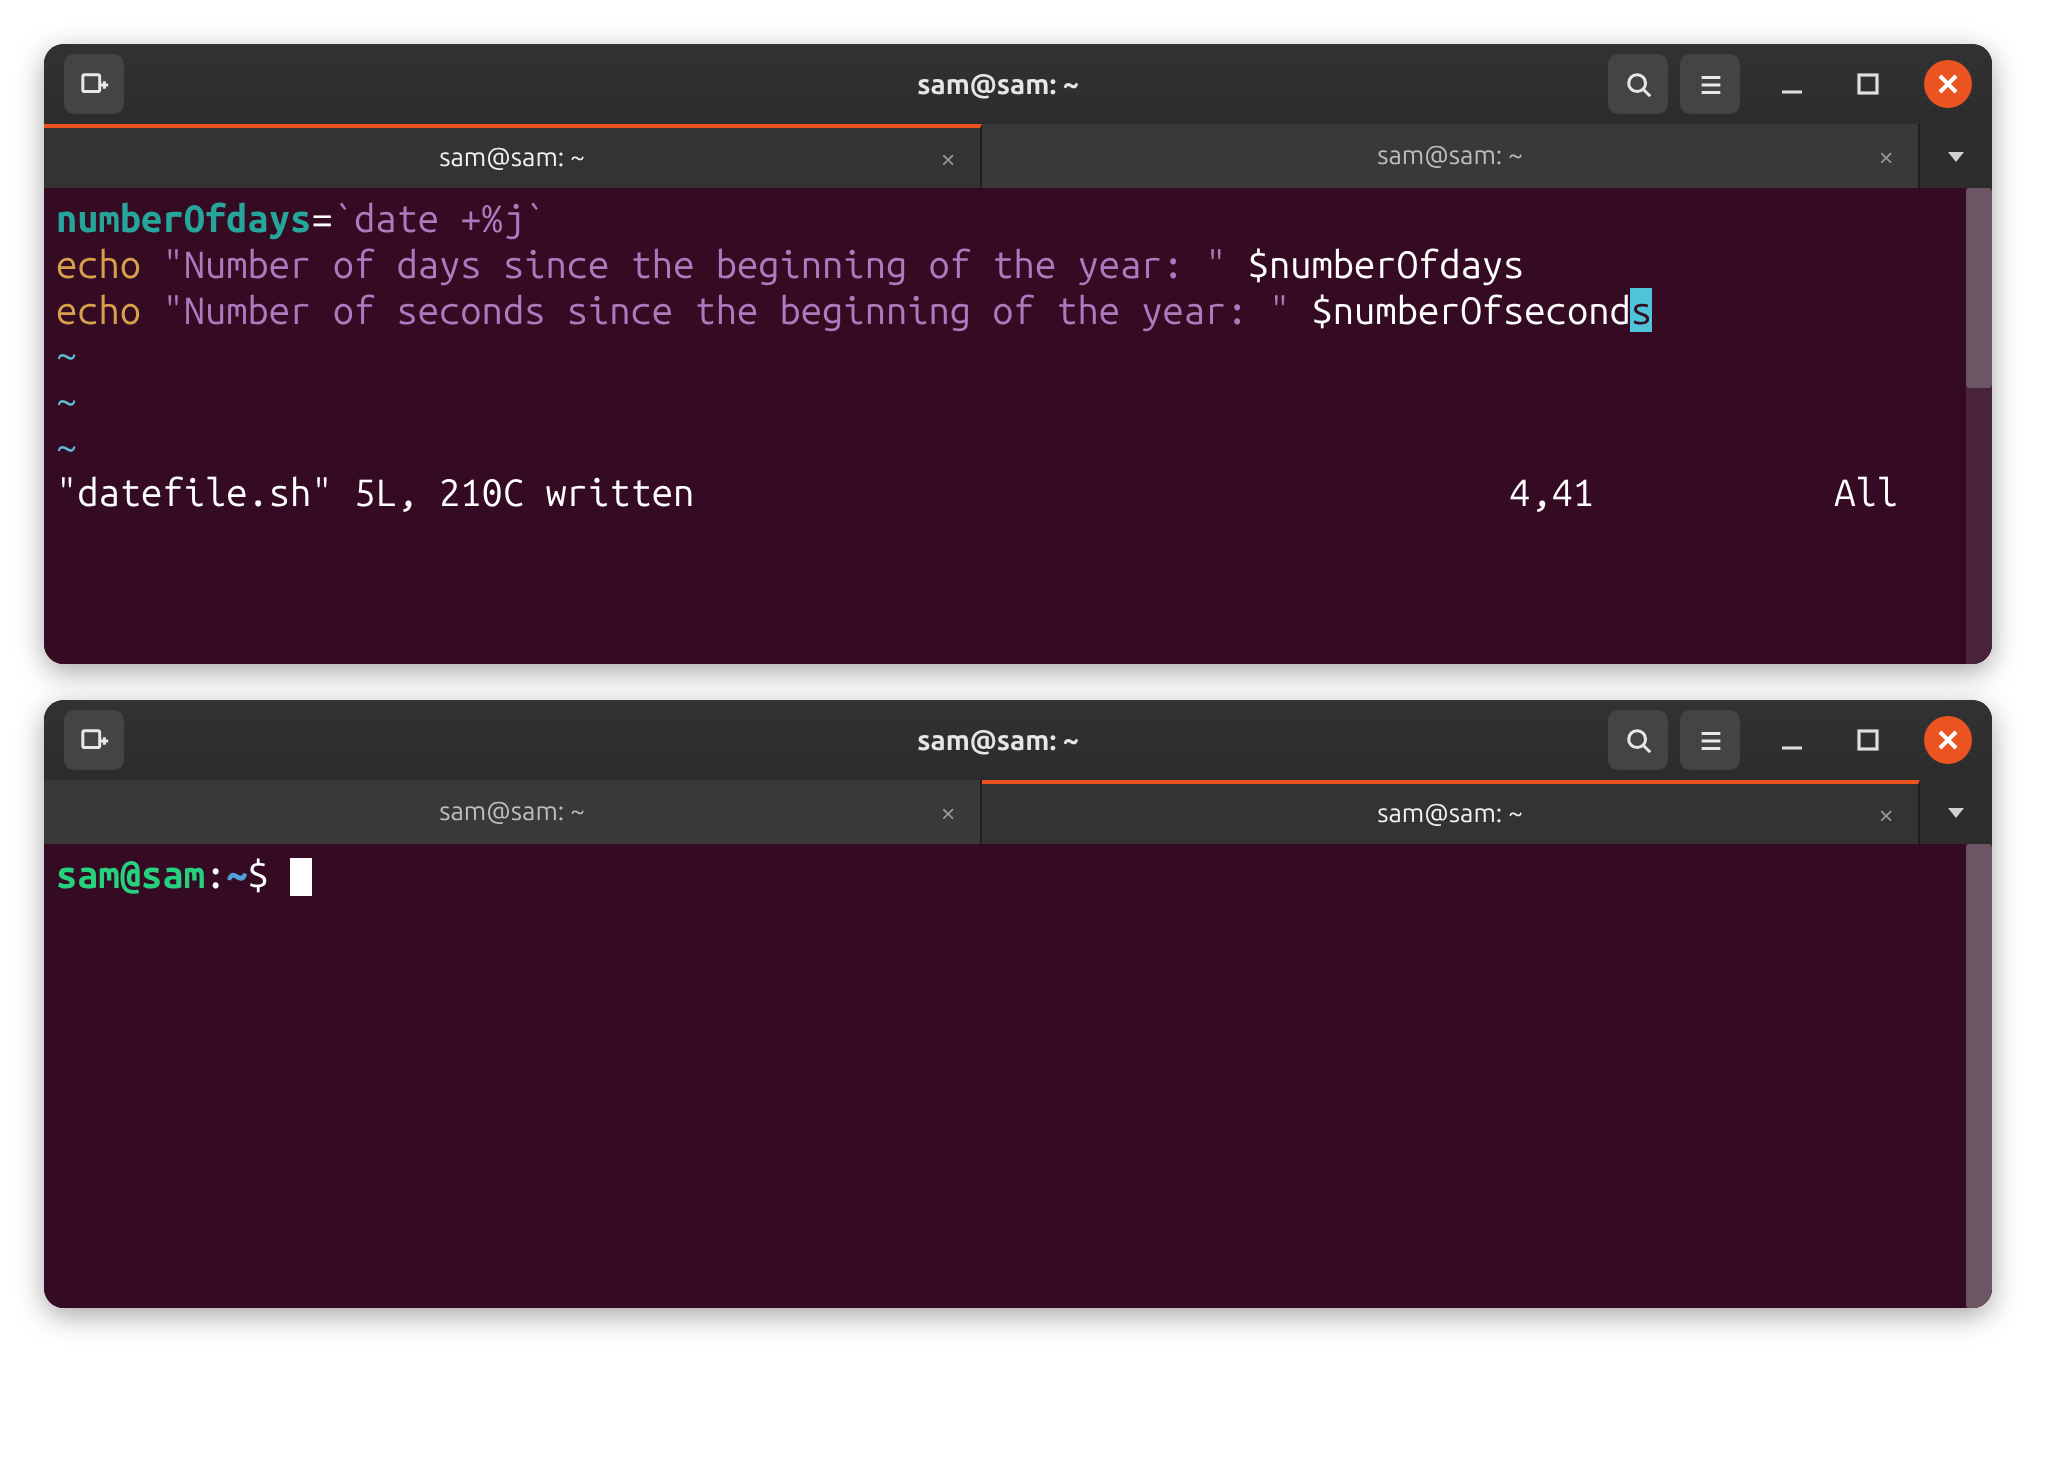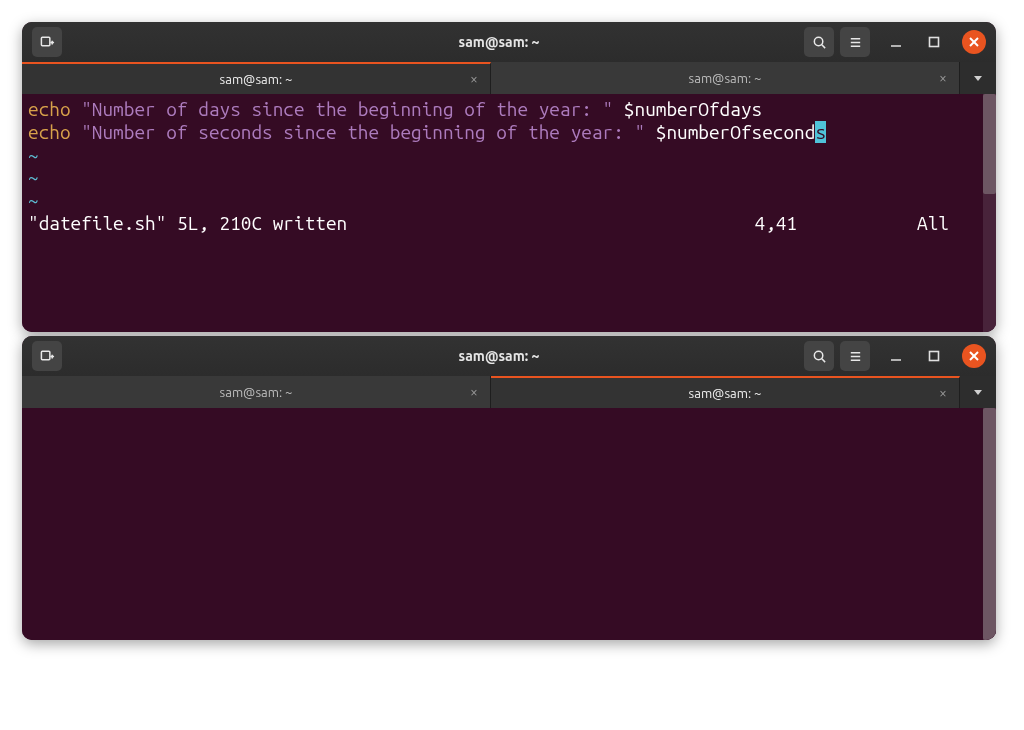--- a/index.html
+++ b/index.html
@@ -20,21 +20,21 @@
     --white:#ffffff;
   }
   *{box-sizing:border-box;}
   body{
     margin:0;
     padding:22px;
     background:#ffffff;
     font-family:"Ubuntu Mono","DejaVu Sans Mono","Liberation Mono",monospace;
     font-size:14px;
   }
-  .stack{display:flex;flex-direction:column;gap:4px;}
+  .stack{display:flex;flex-direction:column;gap:18px;}
   .window{
     width:974px;
     border-radius:10px;
     overflow:hidden;
     box-shadow:0 4px 14px rgba(0,0,0,0.35);
     background:var(--term-bg);
   }
   
   .titlebar{
     height:40px;
@@ -168,20 +168,21 @@
       </div>
       <div class="tab-add">
         <svg width="10" height="10" viewBox="0 0 10 10">
             <polygon points="1,3 9,3 5,8" fill="#d0d0d0" stroke="none"></polygon>
           </svg>
       </div>
     </div>
 
     <div class="termbody" style="min-height:238px;">
       <div class="scrollbar-thumb"></div>
+      <div class="line"><span class="teal" style="font-weight:bold">numberOfdays</span><span class="white">=</span><span class="magenta">`date +%j`</span></div>
       <div class="line"><span class="orange">echo </span><span class="magenta">"Number of days since the beginning of the year: " </span><span class="cyan">$numberOfdays</span></div>
       <div class="line"><span class="orange">echo </span><span class="magenta">"Number of seconds since the beginning of the year: " </span><span class="cyan">$numberOfsecond</span><span class="cursor-block">s</span></div>
       <div class="line"><span class="tilde">~</span></div>
       <div class="line"><span class="tilde">~</span></div>
       <div class="line"><span class="tilde">~</span></div>
       <div class="vim-status">
         <span class="lcol">"datefile.sh" 5L, 210C written</span>
         <span class="mcol">4,41</span>
         <span class="rcol">All</span>
       </div>
@@ -242,16 +243,17 @@
         <span class="tab-x">×</span>
       </div>
       <div class="tab-add">
         <svg width="10" height="10" viewBox="0 0 10 10">
             <polygon points="1,3 9,3 5,8" fill="#d0d0d0" stroke="none"></polygon>
           </svg>
       </div>
     </div>
     <div class="termbody" style="min-height:232px;">
       <div class="scrollbar-thumb" style="height:100%;"></div>
+      <div class="line"><span class="prompt-user">sam@sam</span><span class="white">:</span><span class="prompt-path">~</span><span class="white">$ </span><span class="block-cursor"></span></div>
     </div>
   </div>
 
 </div>
 
 </body></html>

